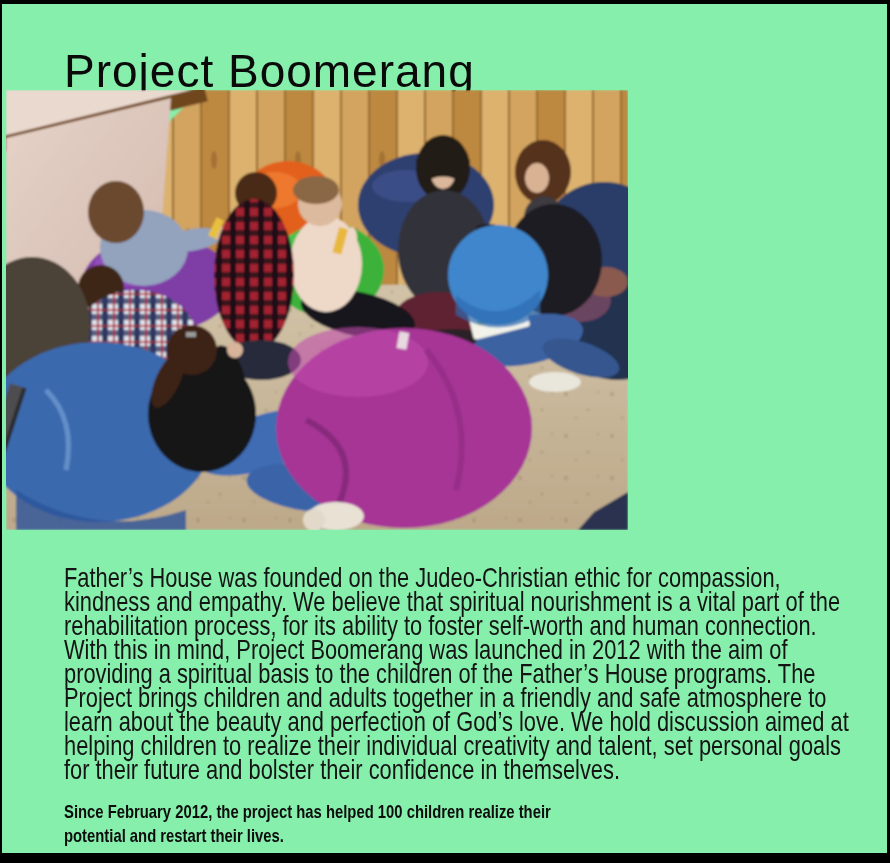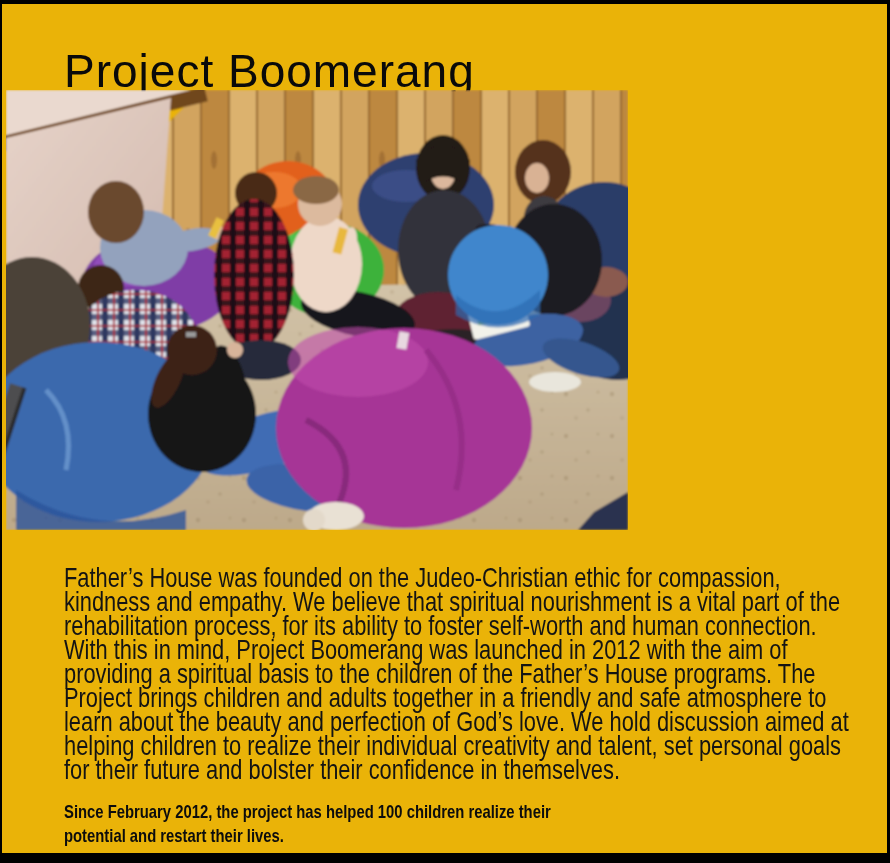--- a/index.html
+++ b/index.html
@@ -1,20 +1,20 @@
 <!DOCTYPE html>
 <html><head>
 <meta charset="utf-8">
 <style>
   html,body{margin:0;padding:0;background:#fff;}
   .page{
     position:relative;
     width:890px;height:863px;
     box-sizing:border-box;
-    background:#eab308;
+    background:#86efac;
     border-top:4px solid #000;
     border-left:2px solid #000;
     border-right:3px solid #000;
     border-bottom:10px solid #000;
     overflow:hidden;
     font-family:"Liberation Sans", sans-serif;
     color:#1a1a1a;
   }
   .title{
     position:absolute;left:62px;top:10px;

